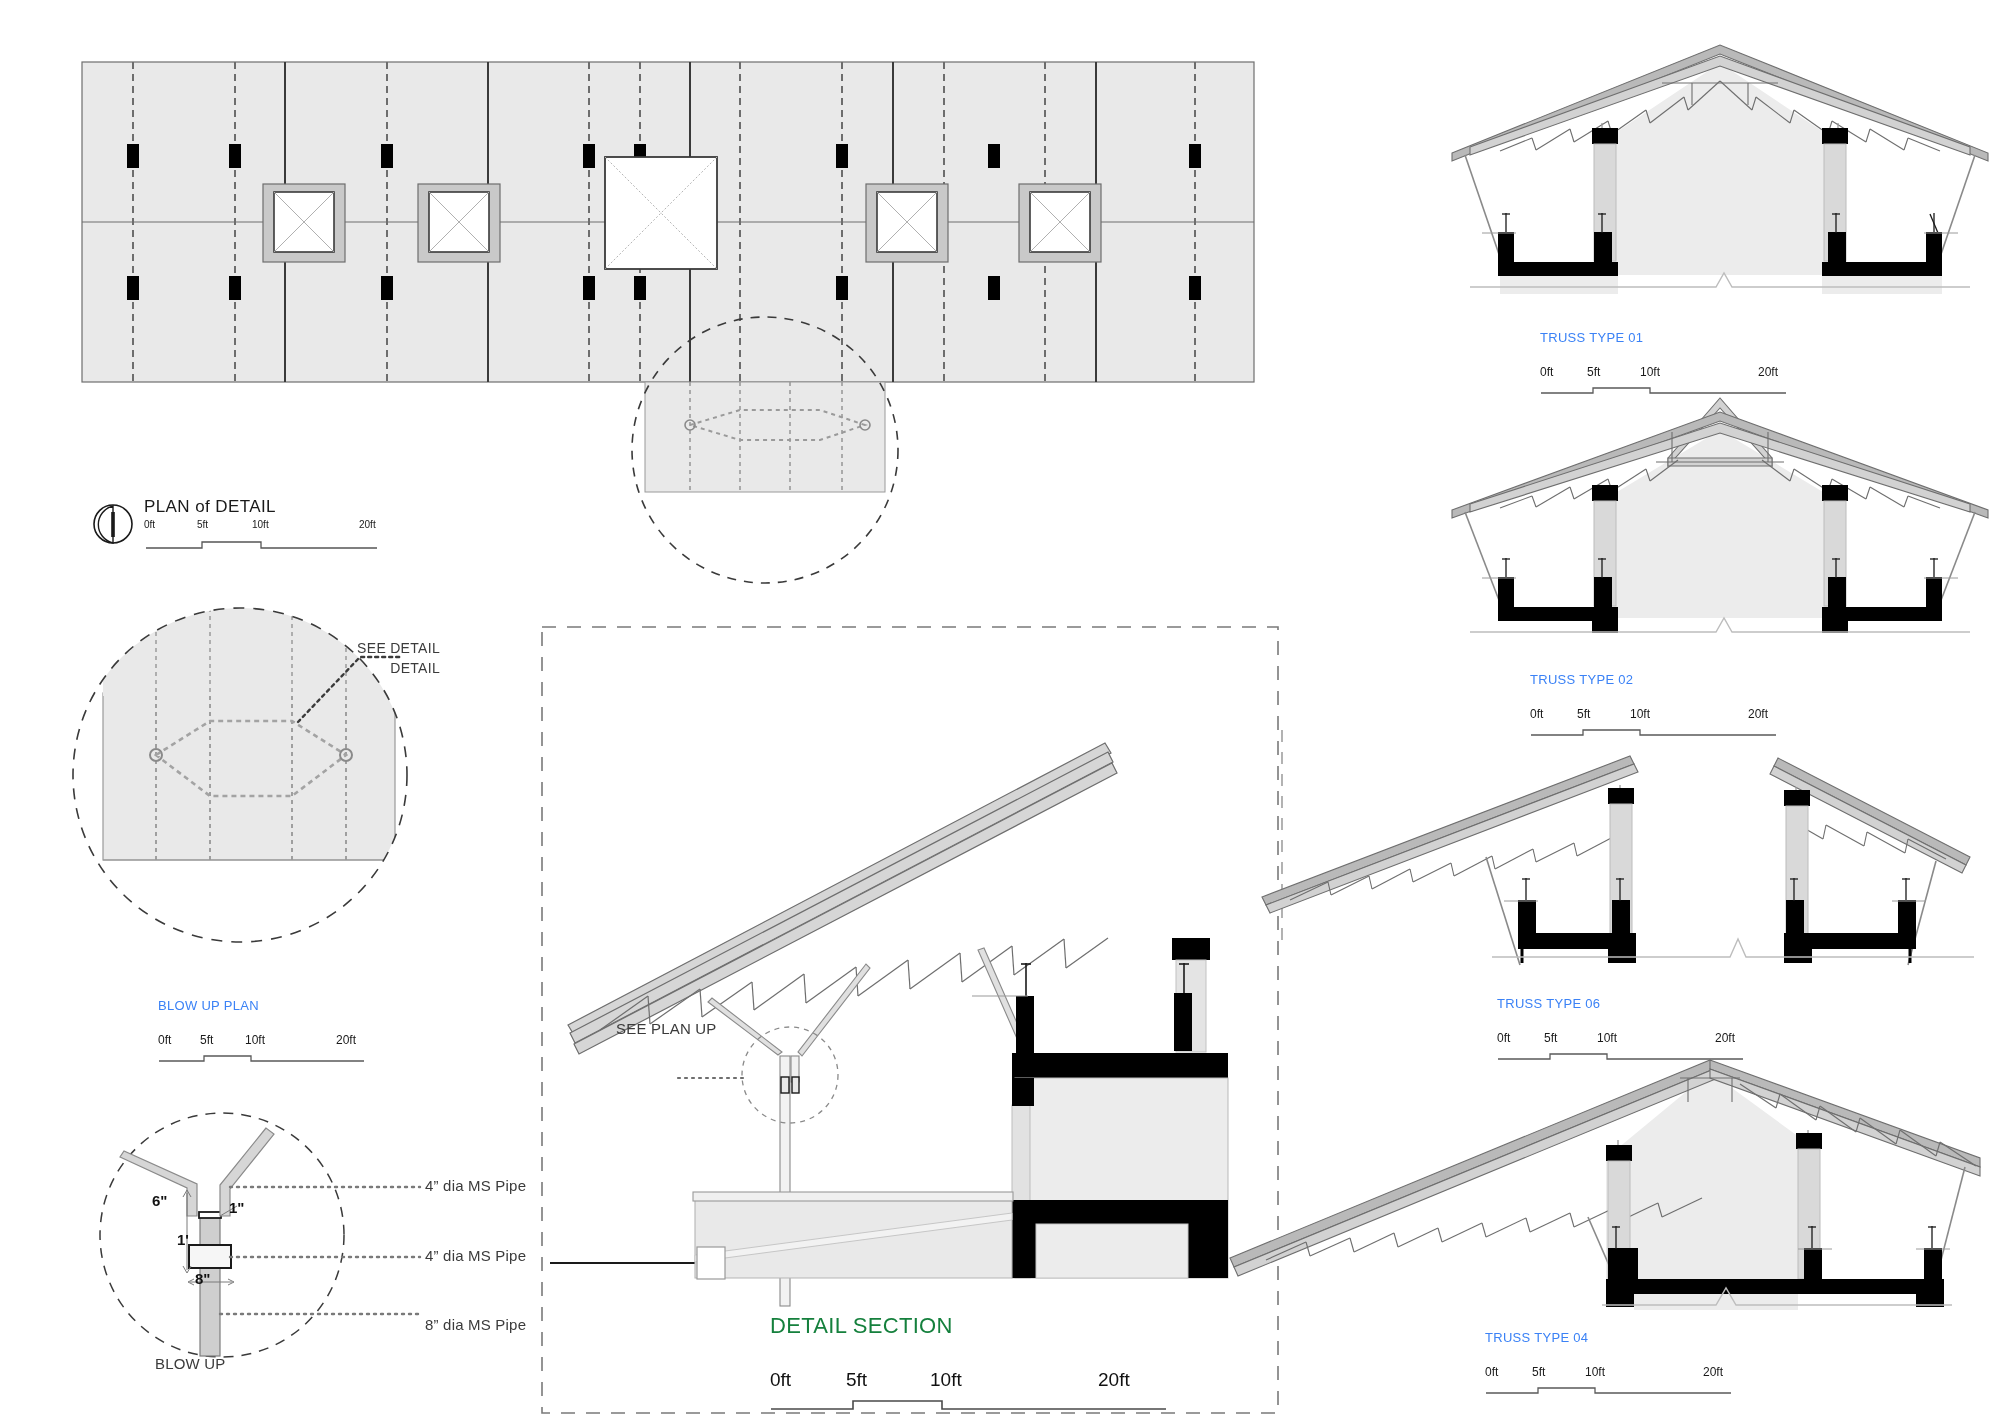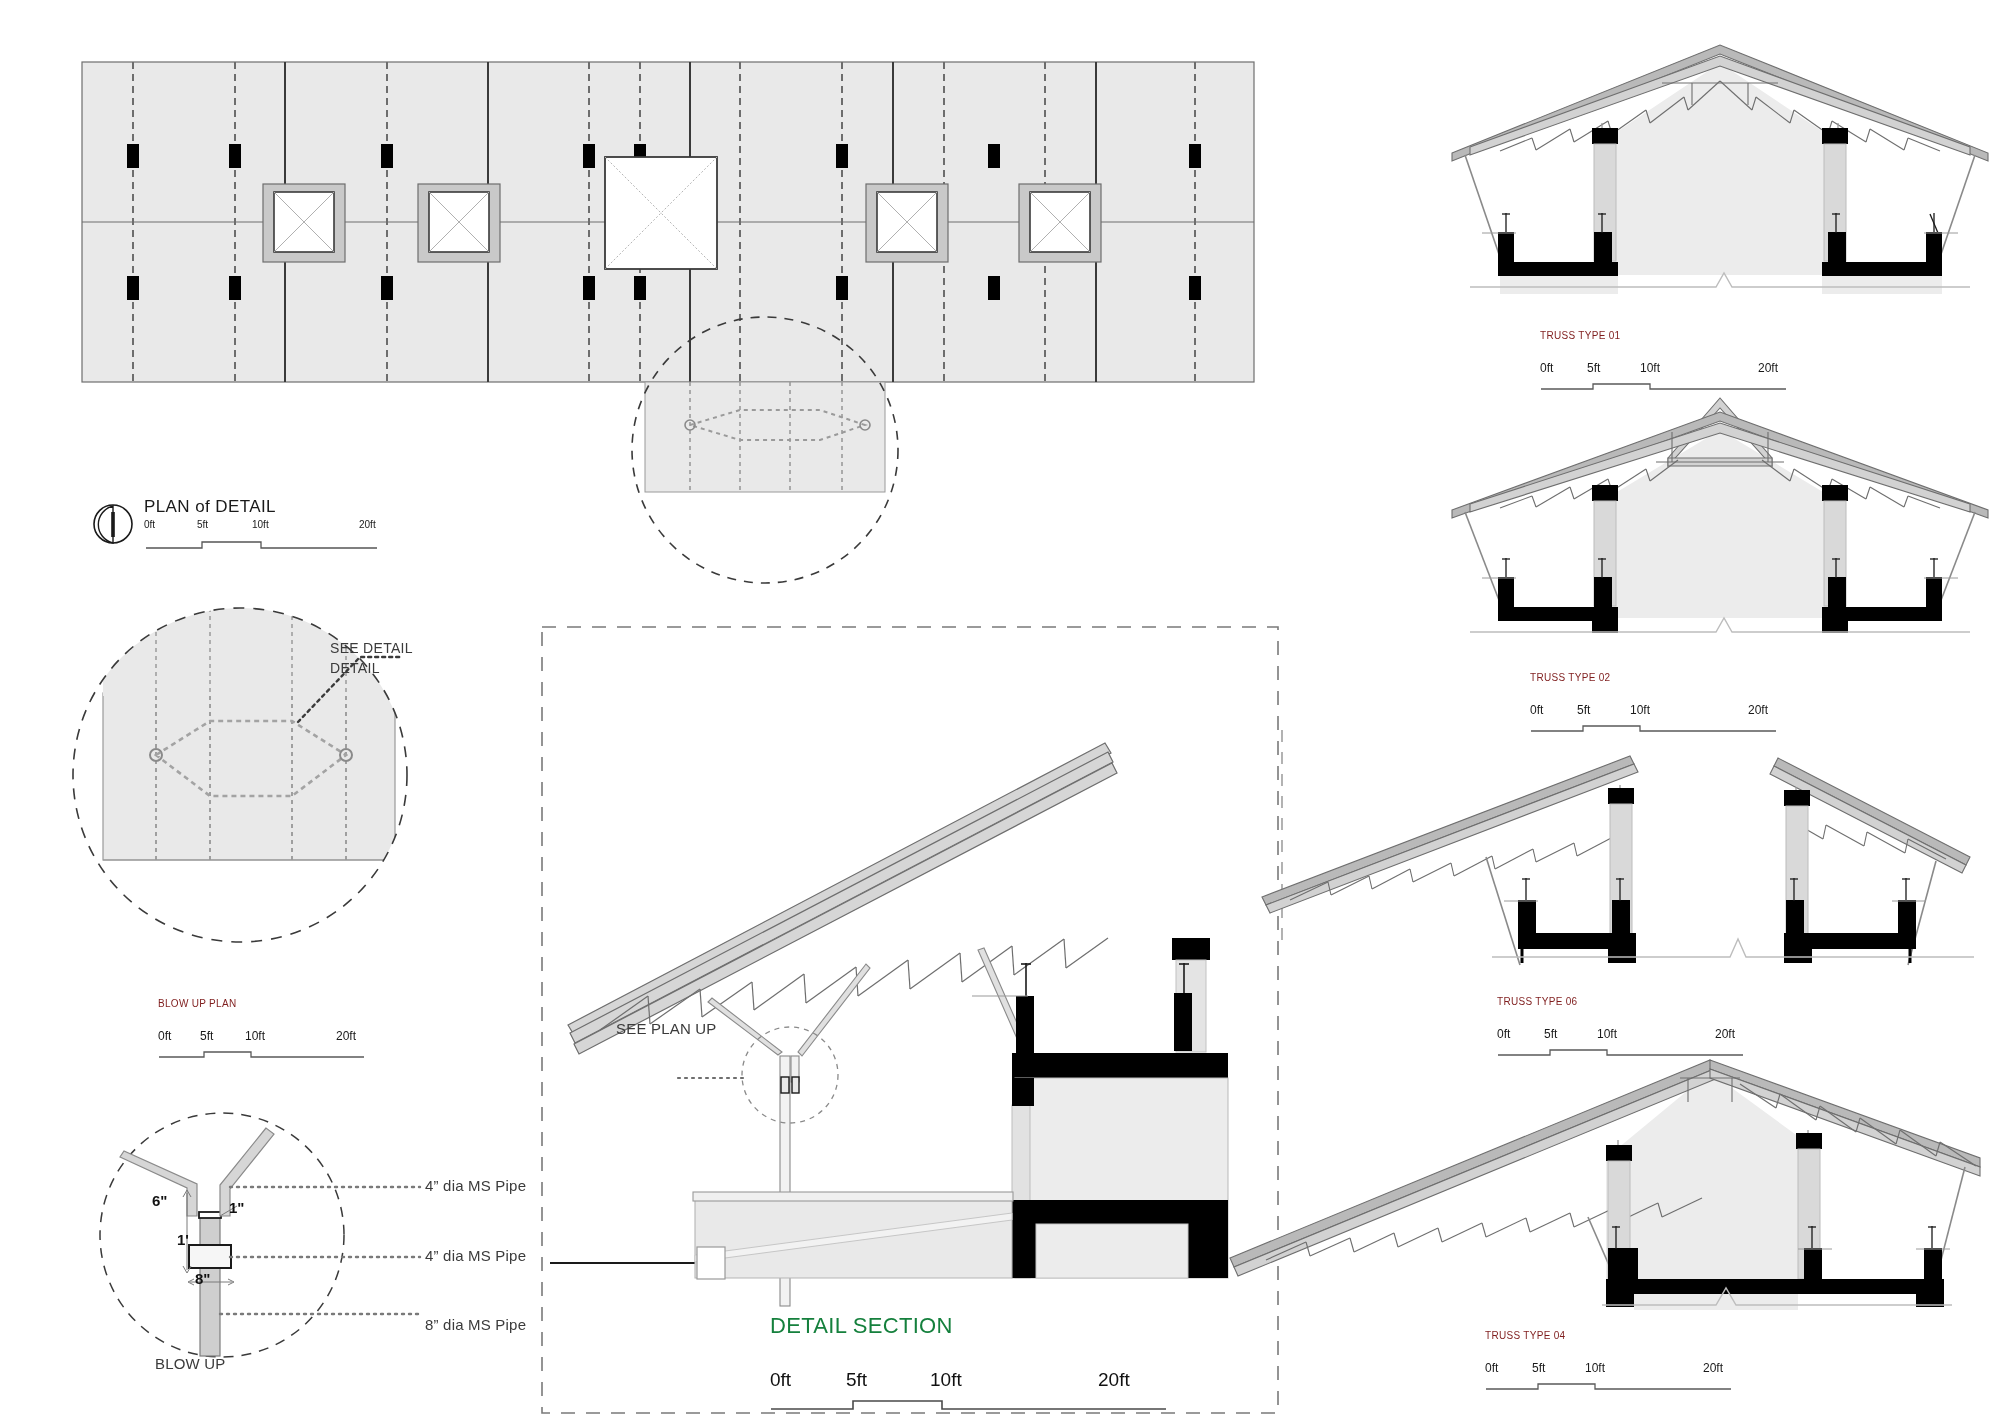--- a/index.html
+++ b/index.html
@@ -9,25 +9,25 @@
   }
   .abs{position:absolute;}
   svg{display:block;overflow:visible;}
 
   
   .ttl{font-size:17px;letter-spacing:.4px;color:#1a1a1a;white-space:nowrap;}
   .ttl-lg{font-size:22px;letter-spacing:.3px;color:#15803d;white-space:nowrap;}
   .tick{font-size:12px;color:#1a1a1a;white-space:nowrap;}
   .tick-lg{font-size:19px;color:#111;white-space:nowrap;}
   .tick-sm{font-size:10px;color:#1a1a1a;white-space:nowrap;}
-  .ttl-sm{font-size:10px;letter-spacing:.3px;color:#7f1d1d;white-space:nowrap;}
+  .ttl-sm{font-size:13px;letter-spacing:.3px;color:#3b82f6;white-space:nowrap;}
   .note{font-size:14px;color:#3b3b3b;letter-spacing:.3px;white-space:nowrap;}
   .note2{font-size:15px;color:#3b3b3b;letter-spacing:.2px;white-space:nowrap;}
   .dim{font-size:15px;font-weight:bold;color:#111;white-space:nowrap;}
-  .note-r{}
+  .note-r{text-align:right;}
 
   
   .scalebar{position:relative;}
 </style>
 </head>
 <body>
 
 <div class="abs" style="left:0px;top:0px;width:1270px;height:600px;">
   <svg width="1270" height="600" viewBox="0 0 1270 600">
     <defs>

